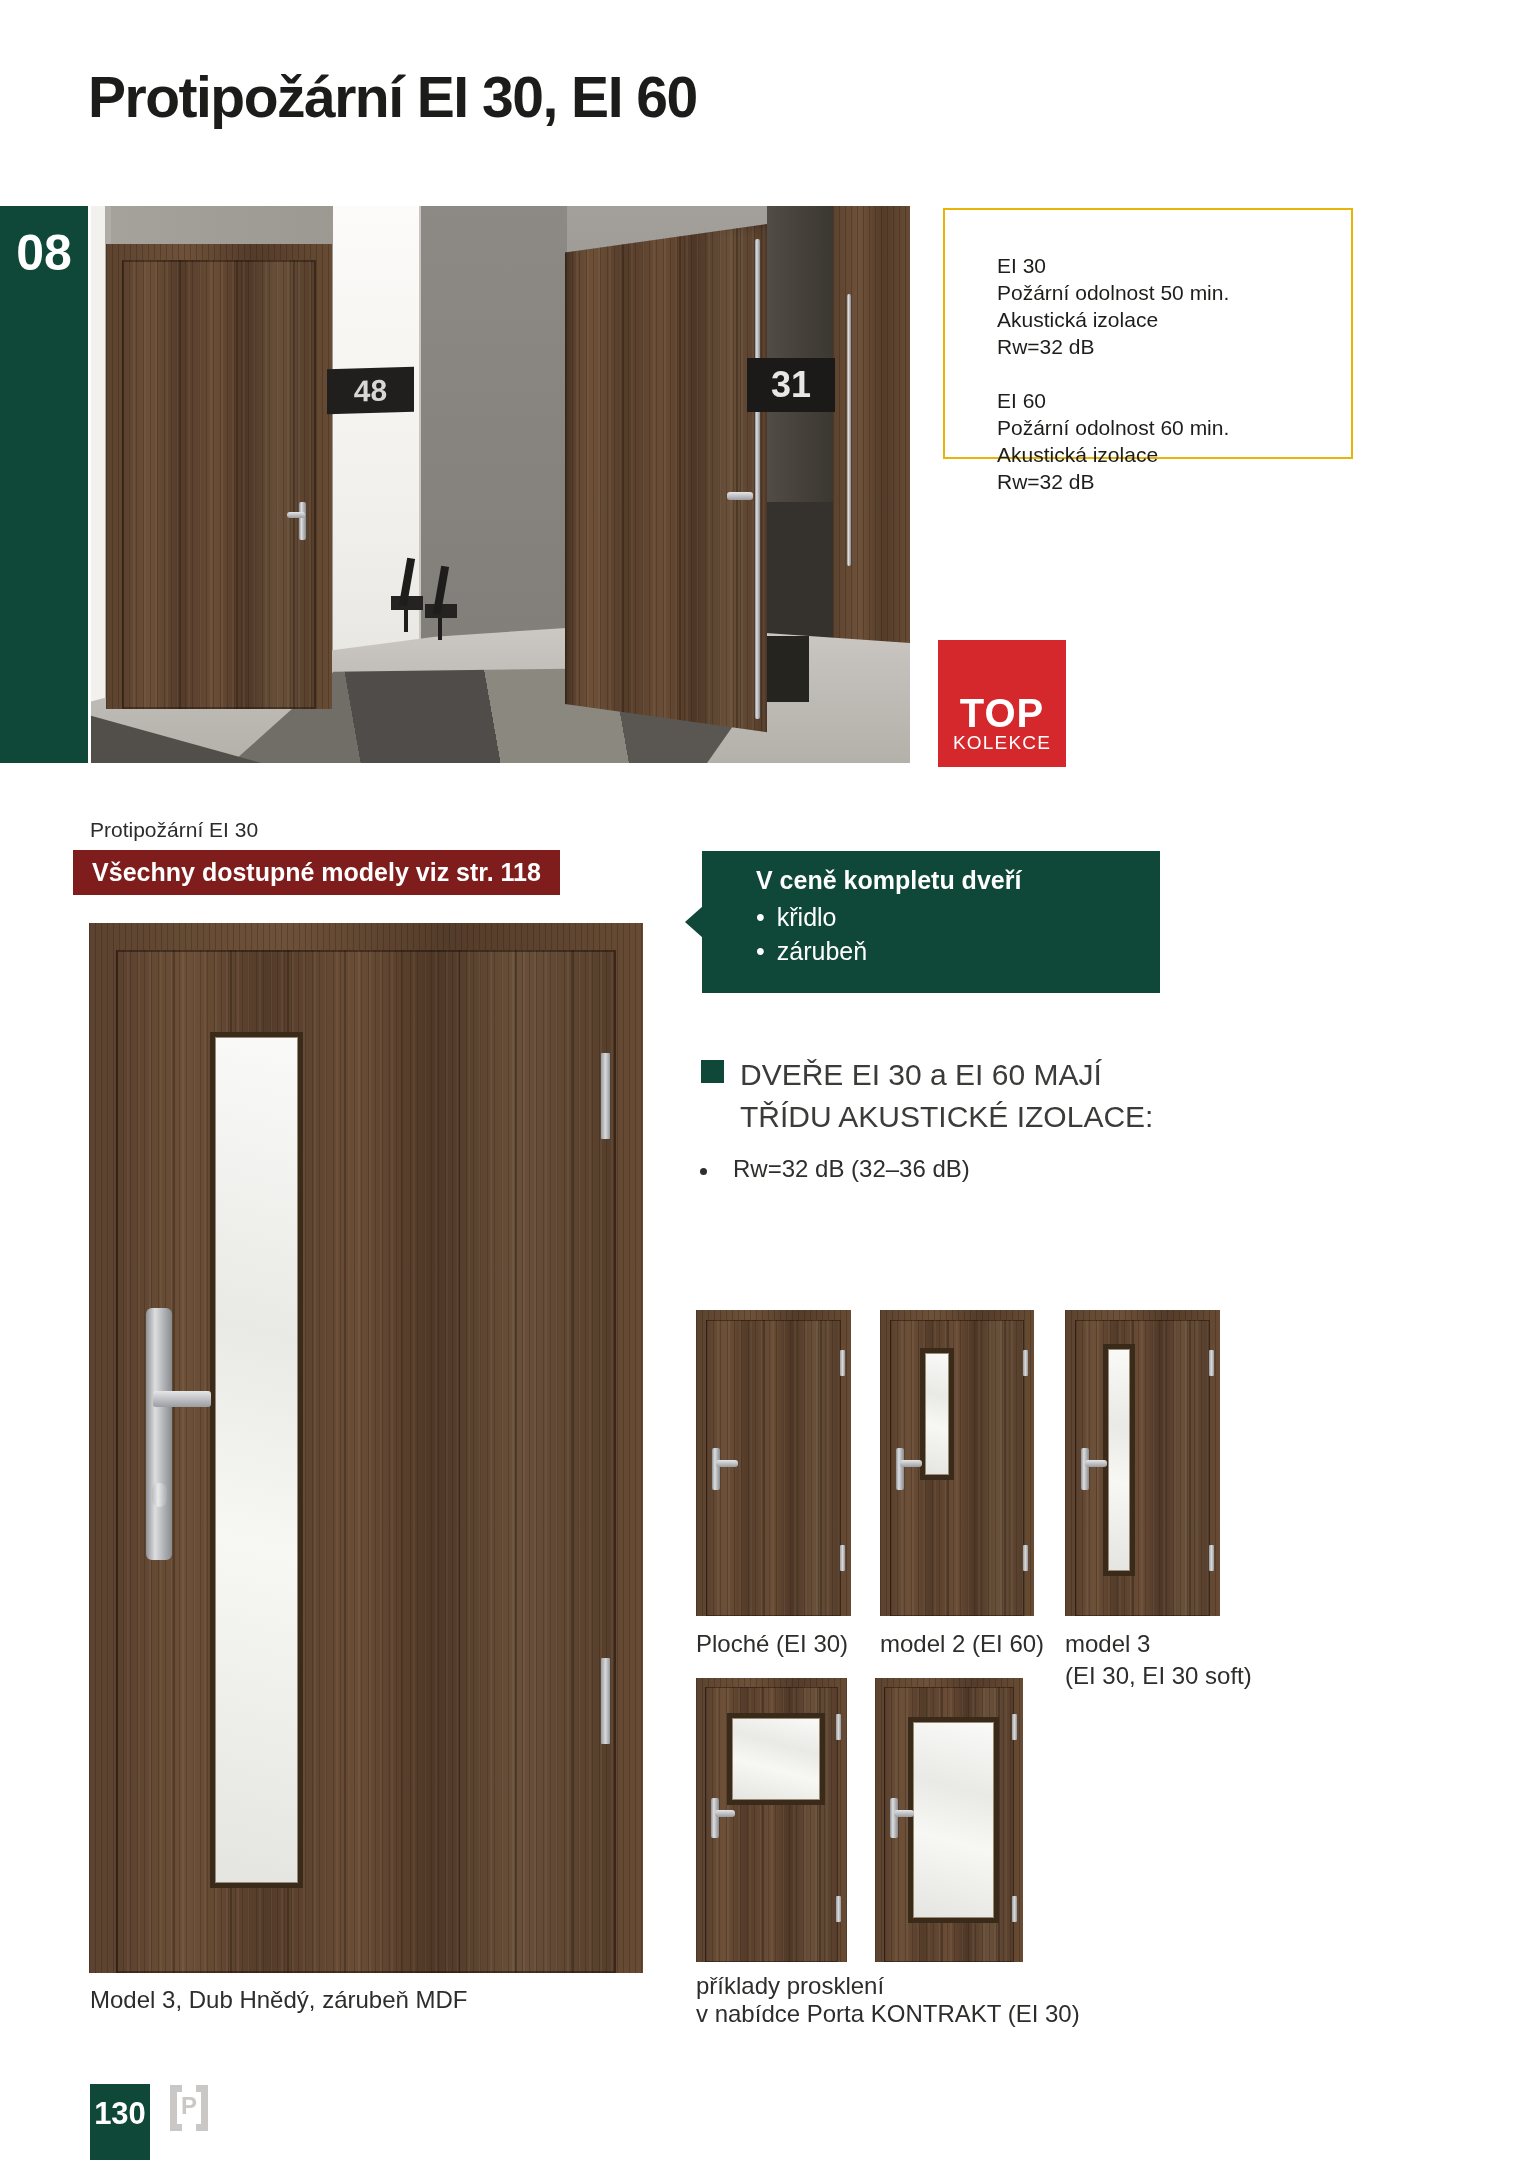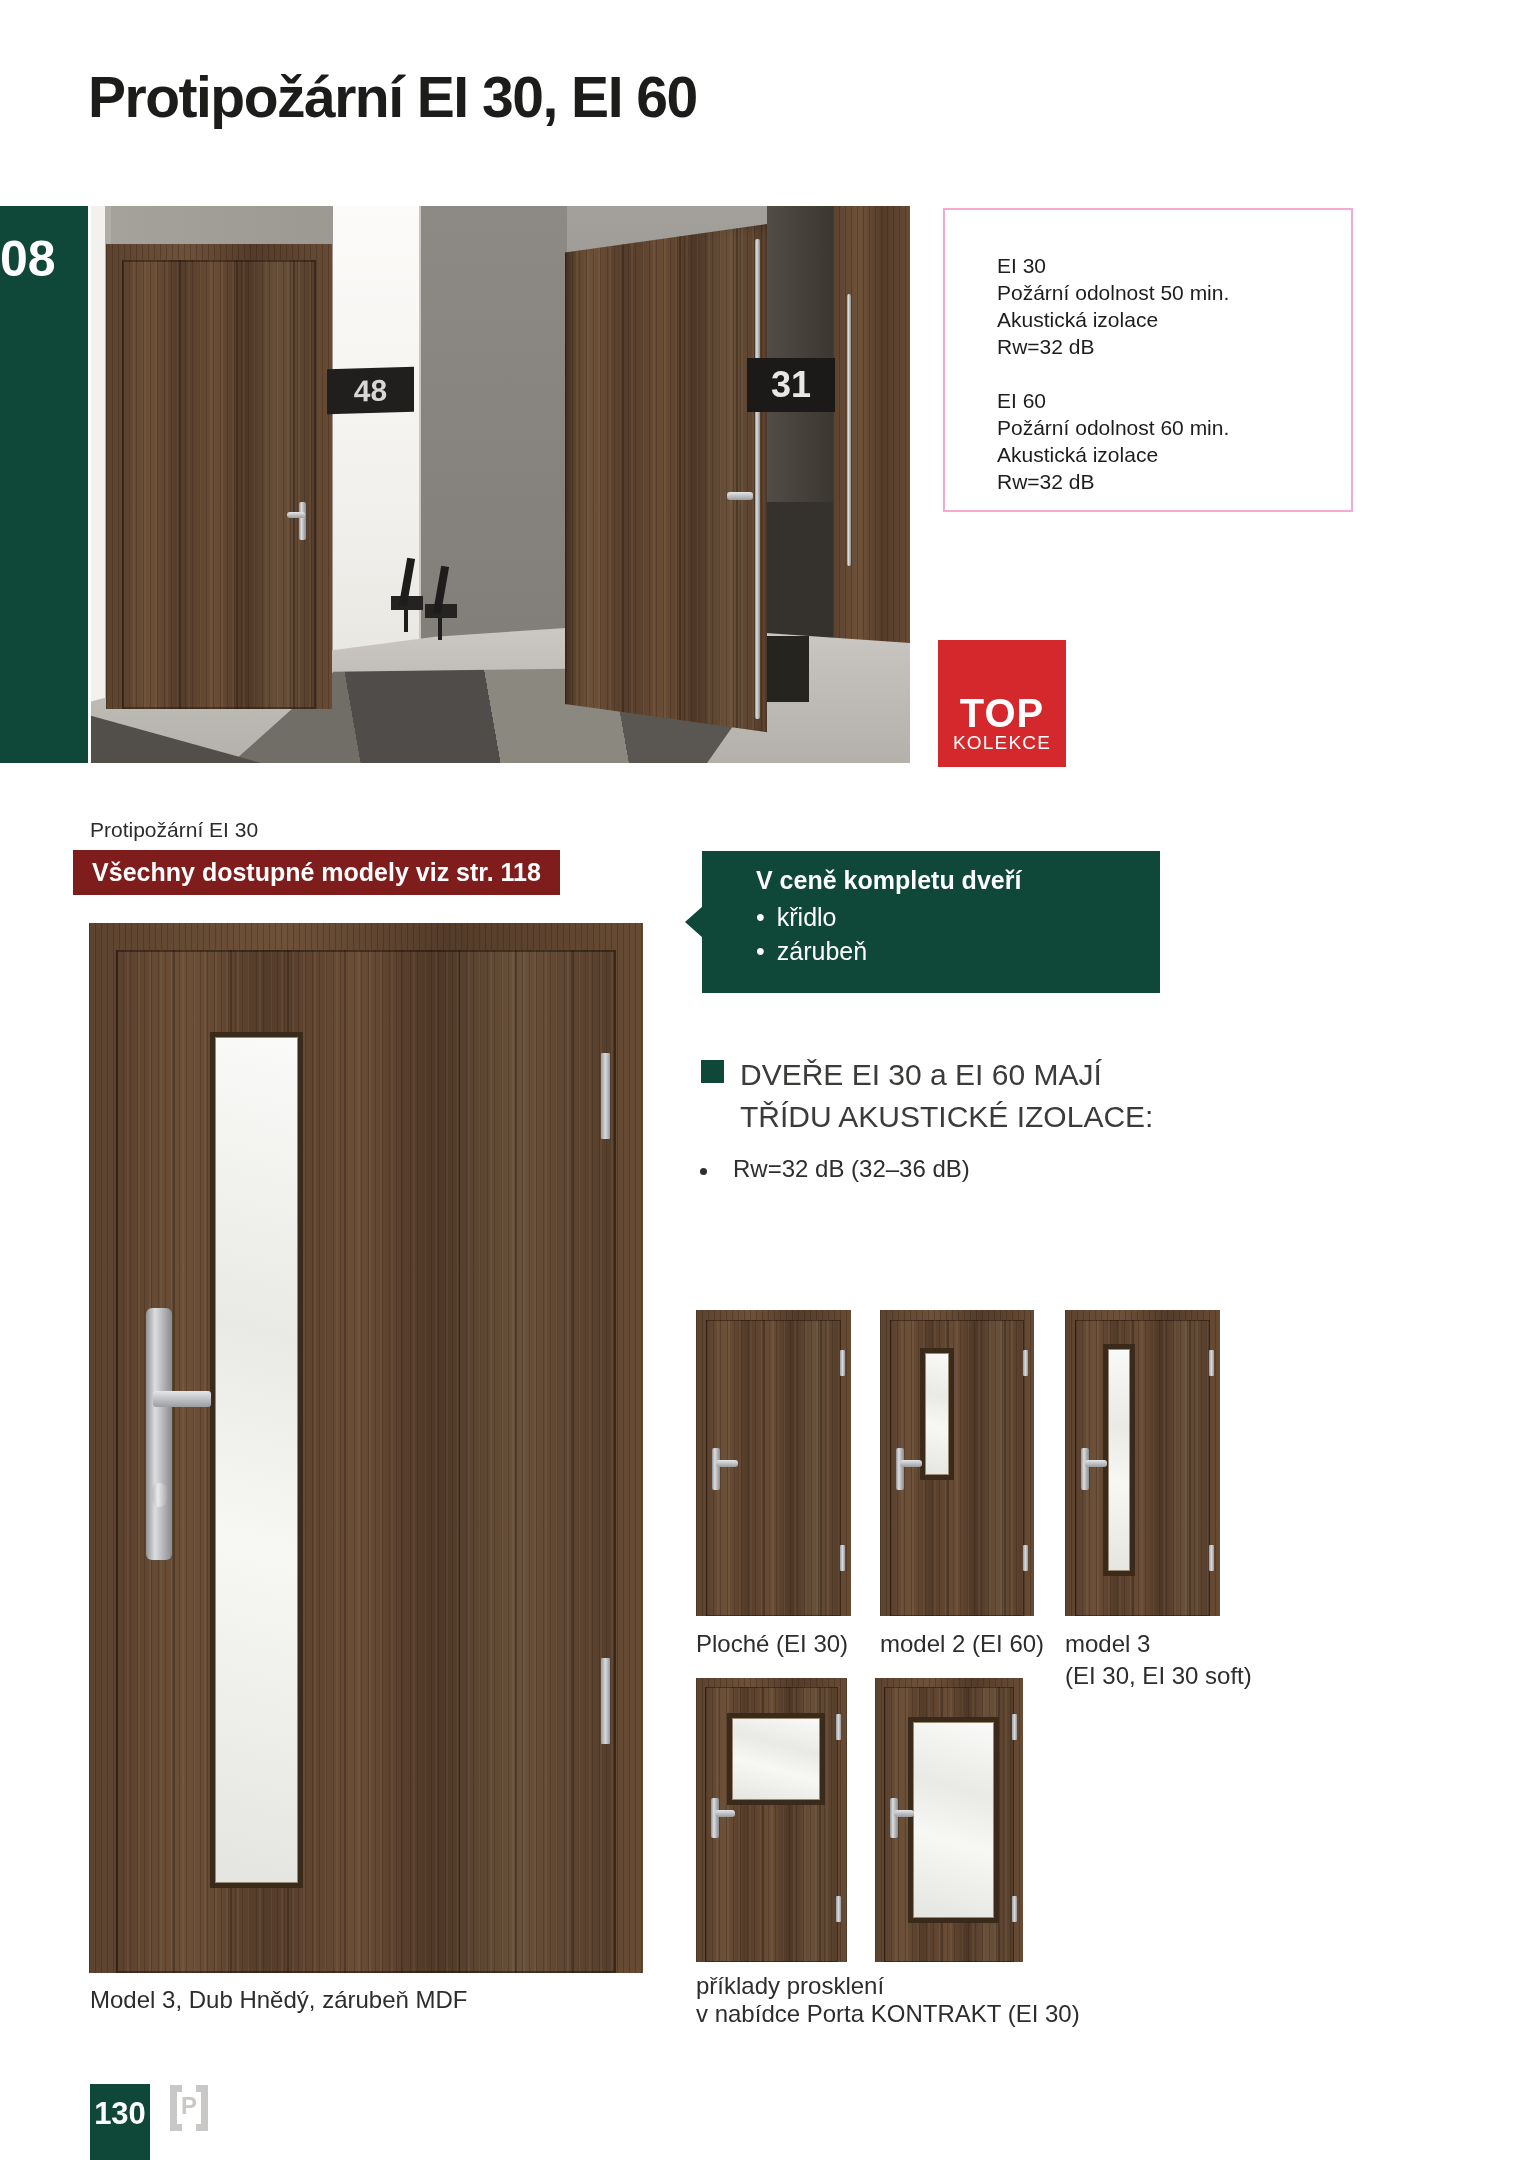--- a/index.html
+++ b/index.html
@@ -26,21 +26,21 @@
     box-shadow:inset 0 0 0 2px #95old; 
   }
   .glass{box-shadow:inset 0 0 0 2px #9a8a74;}
   .metal-v{background:linear-gradient(90deg,#8f9194,#dcdee0 35%,#aeb0b3 70%,#898b8e);border-radius:2px;}
   .metal-h{background:linear-gradient(180deg,#e4e6e8,#9b9da0);border-radius:3px;}
   .hinge{background:linear-gradient(90deg,#9a9c9f,#d6d8da 50%,#95979a);border-radius:1px;}
 
   
   .page-title{left:88px;top:64px;font-size:57px;font-weight:700;letter-spacing:-1.5px;color:#1c1c1a;}
   .chapter-tab{left:0;top:206px;width:88px;height:557px;background:#0f4738;}
-  .chapter-tab span{display:block;padding-top:24px;font-size:50px;font-weight:700;color:#ffffff;}
+  .chapter-tab span{display:block;text-align:center;padding-top:18px;font-size:50px;font-weight:700;color:#ffffff;}
 
   
   .hero{left:91px;top:206px;width:819px;height:557px;overflow:hidden;background:#94918d;}
   .ph-wall{left:0;top:0;right:0;bottom:0;background:linear-gradient(180deg,#a3a09c 0%,#908d89 55%,#9b9892 100%);}
   .ph-leftwall{left:0;top:0;width:246px;height:512px;
     background:linear-gradient(90deg,#f3f1ee 0px,#f3f1ee 14px,#b0aca6 14px,#b0aca6 20px,#a5a19b 20px,#9c9892 100%);}
   .ph-pillar{left:242px;top:0;width:88px;height:500px;
     background:linear-gradient(180deg,#fcfbf9,#f0efeb 65%,#e6e4df);box-shadow:inset -2px 0 0 #c9c6c0;}
   .ph-midwall{left:330px;top:0;width:146px;height:478px;background:linear-gradient(180deg,#8d8a85,#817e79);}
   .ph-doorway{left:676px;top:0;width:66px;height:486px;background:linear-gradient(90deg,#514c45,#3b3731);}
@@ -61,21 +61,21 @@
   .ph-opendoor{left:474px;top:18px;width:202px;height:516px;
     clip-path:polygon(0 5.5%,100% 0,100% 98.5%,0 93%);box-shadow:inset 4px 0 12px rgba(0,0,0,.35);}
   .ph-console{left:600px;top:430px;width:118px;height:66px;background:#26241f;}
   .chair-back{width:8px;height:48px;background:#1e1d1b;transform:rotate(10deg);margin-left:12px;}
   .chair-seat{width:32px;height:14px;background:#242321;margin-top:-10px;}
   .chair-leg{width:4px;height:22px;background:#1e1d1b;margin-left:13px;}
 
   .hero-caption{left:90px;top:771px;font-size:21px;color:#2c2c2a;margin-top:47px;}
 
   
-  .spec-box{left:943px;top:208px;width:410px;height:304px;border:2px solid #f9a8d4;box-sizing:border-box;
+  .spec-box{left:943px;top:208px;width:410px;height:251px;border:2px solid #eab308;box-sizing:border-box;
     padding:42px 0 0 52px;font-size:21px;line-height:27px;color:#1d1d1b;}
   .spec-block + .spec-block{margin-top:27px;}
 
   
   .badge{left:938px;top:640px;width:128px;height:127px;background:#d5282c;display:flex;flex-direction:column;
     align-items:center;justify-content:flex-end;padding-bottom:13px;box-sizing:border-box;color:#fff;}
   .badge .b1{font-size:40px;font-weight:800;letter-spacing:1px;line-height:38px;}
   .badge .b2{font-size:19px;letter-spacing:1.2px;}
 
   

